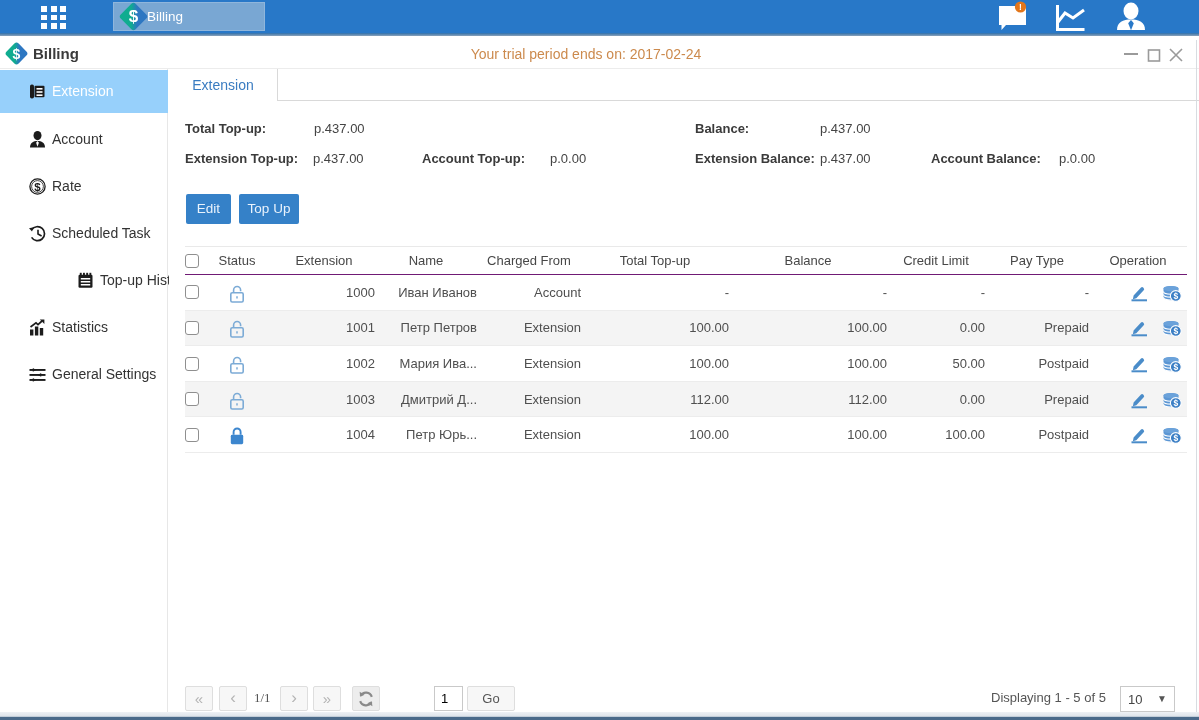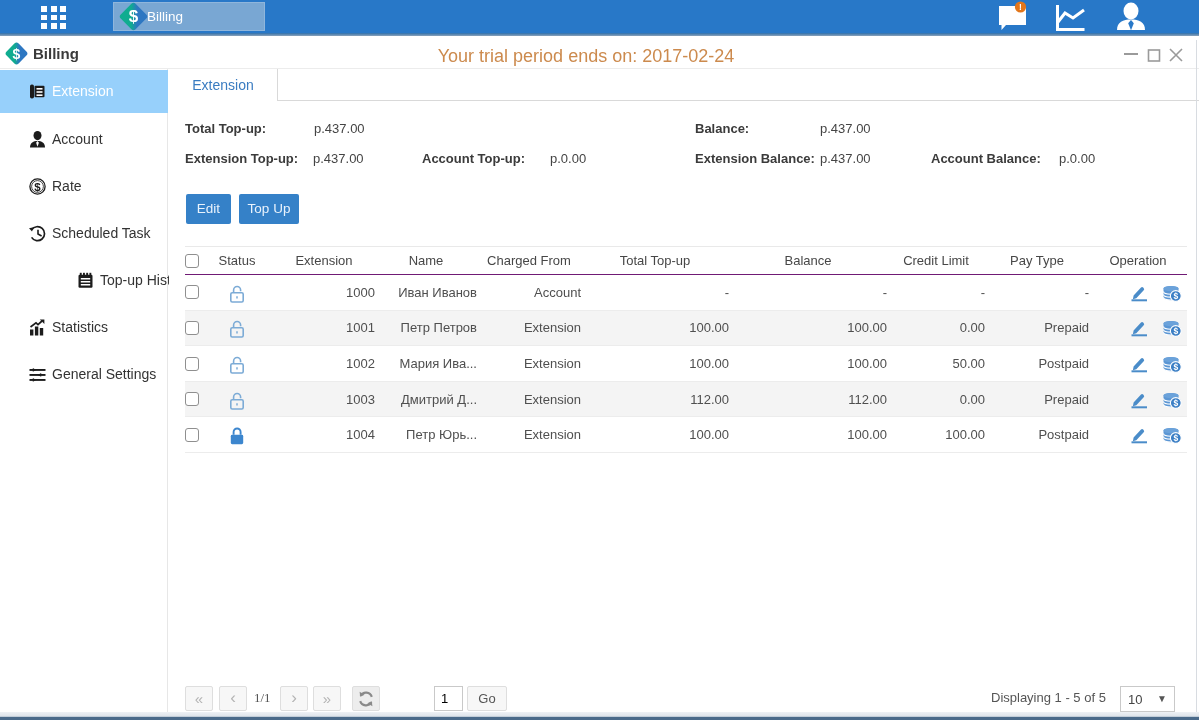--- a/index.html
+++ b/index.html
@@ -24,21 +24,21 @@
 
 
 .topicon { position:absolute; top:0; height:36px; }
 
 
 #titlebar { position:absolute; left:0; top:36px; width:1199px; height:33px;
   background:#fff; border-bottom:1px solid #ececec; }
 #titlebar .title { position:absolute; left:33px; top:9px; font-size:15px;
   font-weight:bold; color:#3b3b3b; }
 #trial { position:absolute; left:0; top:10px; width:1172px; text-align:center;
-  font-size:18px; color:#cc8a4d; }
+  font-size:14px; color:#cc8a4d; }
 .winctl { position:absolute; top:0; color:#9a9a9a; }
 
 
 #sidebar { position:absolute; left:0; top:69px; width:168px; height:647px;
   background:#fff; border-right:1px solid #e7e7e7; }
 .menuitem { position:absolute; left:0; width:168px; height:43px; }
 .menuitem .mico { position:absolute; left:29px; top:13px; width:17px; height:17px; }
 .menuitem .mtxt { position:absolute; left:52px; top:13px; font-size:14px; color:#333; }
 .menuitem.sel { background:#97d0fb; }
 .menuitem.sel .mtxt { color:#fff; }
@@ -406,21 +406,21 @@
   <div class="pbtn" style="left:111px; font-size:17px; line-height:21px;">›</div>
   <div class="pbtn" style="left:144px;">»</div>
   <div class="pbtn" style="left:183px; background:#ededed;"><svg width="16" height="16" viewBox="0 0 16 16" style="margin-top:4px;">
         <path d="M13.8 5.9 a6.2 6.2 0 0 0 -11.2 -1.2" fill="none" stroke="#8a8a8a" stroke-width="2.2"></path>
         <path d="M1.6 0.8 l0.6 5 4.4-2 z" fill="#8a8a8a"></path>
         <path d="M2.2 10.1 a6.2 6.2 0 0 0 11.2 1.2" fill="none" stroke="#8a8a8a" stroke-width="2.2"></path>
         <path d="M14.4 15.2 l-0.6 -5 -4.4 2 z" fill="#8a8a8a"></path>
       </svg></div>
   <div class="ptxt" style="left:223px;margin-top:36px;">Go to</div>
   <input style="position: absolute; left: 265px; top: 0px; width: 29px; height: 25px; border: 1px solid rgb(201, 201, 201); font-size: 13px; font-family: inherit; padding-left: 6px;" value="1">
-  <div class="pbtn" style="left:298px; width:40px; color:#555; font-size:13px;">Go</div>
+  <div class="pbtn" style="left:298px; width:48px; color:#555; font-size:13px;">Go</div>
   <div class="ptxt" style="left:822px;">Displaying 1 - 5 of 5</div>
   <div style="position:absolute; left:951px; top:0; width:55px; height:26px; border:1px solid #c9c9c9; background:#fff;">
     <span style="position:absolute; left:7px; top:5px; font-size:13px; color:#444;">10</span>
     <span style="position:absolute; right:7px; top:6px; font-size:10px; color:#555;">▼</span>
   </div>
 </div>
 
 <div style="position:absolute; left:1196px; top:40px; width:1px; height:677px; background:#d8dce1;"></div>
 <div id="bottomedge"></div>
 

